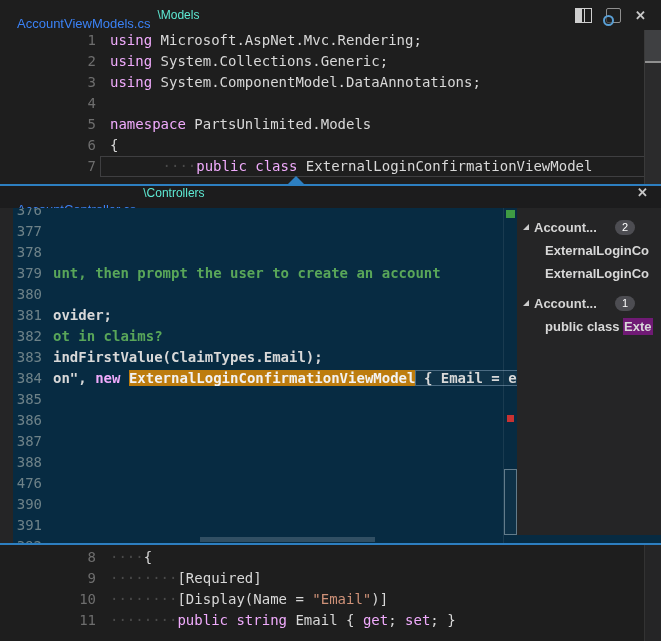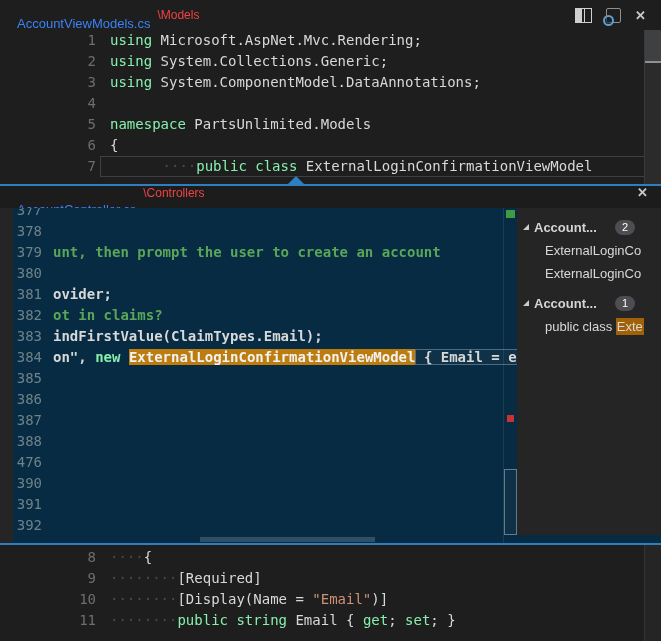--- a/index.html
+++ b/index.html
@@ -3,37 +3,37 @@
 <meta charset="utf-8">
 <style>
   html,body{margin:0;padding:0;background:#101010;}
   .screen{position:relative;width:661px;height:641px;background:#1e1e1e;overflow:hidden;
           font-family:"Liberation Sans",sans-serif;color:#d4d4d4;}
 
   
   .titlebar{position:absolute;top:0;left:0;right:0;height:30px;display:flex;align-items:center;
             padding-left:17px;background:#1e1e1e;}
   .fname{font-size:13px;font-weight:normal;color:#3b82f6;margin-top:16px;}
-  .fpath{font-size:12px;color:#ef4444;margin-left:7px;}
+  .fpath{font-size:12px;color:#5eead4;margin-left:7px;}
   .title-icons{margin-left:auto;display:flex;align-items:center;gap:14px;padding-right:15px;}
   .icon-split{width:15px;height:13px;border:1px solid #cfcfcf;position:relative;display:inline-block;}
   .icon-split::before{content:"";position:absolute;left:0;top:0;bottom:0;width:6px;background:#cfcfcf;}
   .icon-split::after{content:"";position:absolute;left:8px;top:0;bottom:0;width:1px;background:#cfcfcf;}
   .icon-preview{width:13px;height:13px;border:1px solid #8f8f8f;border-radius:2px;position:relative;display:inline-block;}
   .icon-preview::after{content:"";position:absolute;left:-4px;bottom:-4px;width:7px;height:7px;
                        border:2px solid #5a9fd4;border-radius:50%;background:rgba(30,30,30,.6);}
   .icon-close{font-size:13px;font-weight:bold;color:#c8c8c8;line-height:13px;cursor:default;}
 
   
   .code-line{display:flex;height:21px;line-height:21px;font-family:"DejaVu Sans Mono",monospace;
              font-size:14px;white-space:pre;}
   .ln{width:100px;box-sizing:border-box;text-align:right;padding-right:4px;color:#6e6e6e;flex:none;}
   .lc{flex:1;padding-left:10px;overflow:hidden;}
   .cur .lc{box-shadow:inset 0 0 0 1px #3f3f41;text-align:center;}
-  .sg-kw{color:#86efac;}
+  .sg-kw{color:#f0abfc;}
   .sg-txt{color:#d8d8d8;}
   .sg-com{color:#59a659;}
   .sg-str{color:#ce9178;}
   .sg-ws{color:#4a4a4a;}
   .sg-hl{background:#bd7c0e;color:#f2f2f2;}
   .sg-box{color:#d8d8d8;box-shadow:inset 0 0 0 1px rgba(150,180,205,0.45);background:rgba(255,255,255,0.035);}
 
   .editor-top{position:absolute;top:30px;left:0;right:0;height:154px;padding-right:16px;}
   .editor-bottom{position:absolute;top:545px;left:0;right:0;bottom:0;padding-top:2px;padding-right:16px;background:#1e1e1e;}
 
@@ -66,22 +66,22 @@
 
   
   .peek-refs{position:absolute;right:0;top:0;bottom:8px;width:144px;background:#252526;padding-top:7px;
              font-size:13px;overflow:hidden;}
   .ref-group{height:24px;display:flex;align-items:center;padding-left:6px;}
   .twisty{width:0;height:0;border-left:6px solid transparent;border-bottom:6px solid #cccccc;
           margin-right:5px;flex:none;}
   .ref-label{font-weight:bold;color:#d4d4d4;white-space:nowrap;}
   .ref-badge{margin-left:auto;margin-right:26px;background:#4d4d52;color:#ffffff;border-radius:8px;
              padding:1px 7px;font-size:11px;line-height:13px;}
-  .ref-item{height:23px;line-height:23px;padding-left:28px;color:#a0a5a8;white-space:nowrap;overflow:hidden;}
-  .ref-item .sg-hl2{background:#a16207;color:#d8d8d8;padding:1px 1px;}
+  .ref-item{height:23px;line-height:23px;padding-left:28px;color:#a0a5a8;white-space:nowrap;overflow:hidden;font-weight:bold;}
+  .ref-item .sg-hl2{background:#701a75;color:#d8d8d8;padding:1px 1px;}
   .ref-gap{height:6px;}
 </style>
 </head>
 <body>
 
 <div class="screen">
 
   <div class="titlebar">
     <span class="fname">AccountViewModels.cs</span>
     <span class="fpath">\Models</span>
@@ -111,20 +111,21 @@
   <div class="peek">
     <div class="peek-anchor"></div>
     <div class="peek-header">
       <span class="fname">AccountController.cs</span>
       <span class="fpath">\Controllers</span>
       <span class="icon-close">✕</span>
     </div>
     <div class="peek-body">
       <div class="peek-editor">
         <div class="peek-code" id="peek-code">
+            <div class="code-line"><span class="ln">376</span><span class="lc"></span></div>
             <div class="code-line"><span class="ln">377</span><span class="lc"></span></div>
             <div class="code-line"><span class="ln">378</span><span class="lc"></span></div>
             <div class="code-line"><span class="ln">379</span><span class="lc"><span class="sg sg-com">unt, then prompt the user to create an account</span></span></div>
             <div class="code-line"><span class="ln">380</span><span class="lc"></span></div>
             <div class="code-line"><span class="ln">381</span><span class="lc"><span class="sg sg-txt">ovider;</span></span></div>
             <div class="code-line"><span class="ln">382</span><span class="lc"><span class="sg sg-com">ot in claims?</span></span></div>
             <div class="code-line"><span class="ln">383</span><span class="lc"><span class="sg sg-txt">indFirstValue(ClaimTypes.Email);</span></span></div>
             <div class="code-line"><span class="ln">384</span><span class="lc"><span class="sg sg-txt">on", </span><span class="sg sg-kw">new </span><span class="sg sg-hl">ExternalLoginConfirmationViewModel</span><span class="sg sg-box"> { Email = email</span></span></div>
             <div class="code-line"><span class="ln">385</span><span class="lc"></span></div>
             <div class="code-line"><span class="ln">386</span><span class="lc"></span></div>

